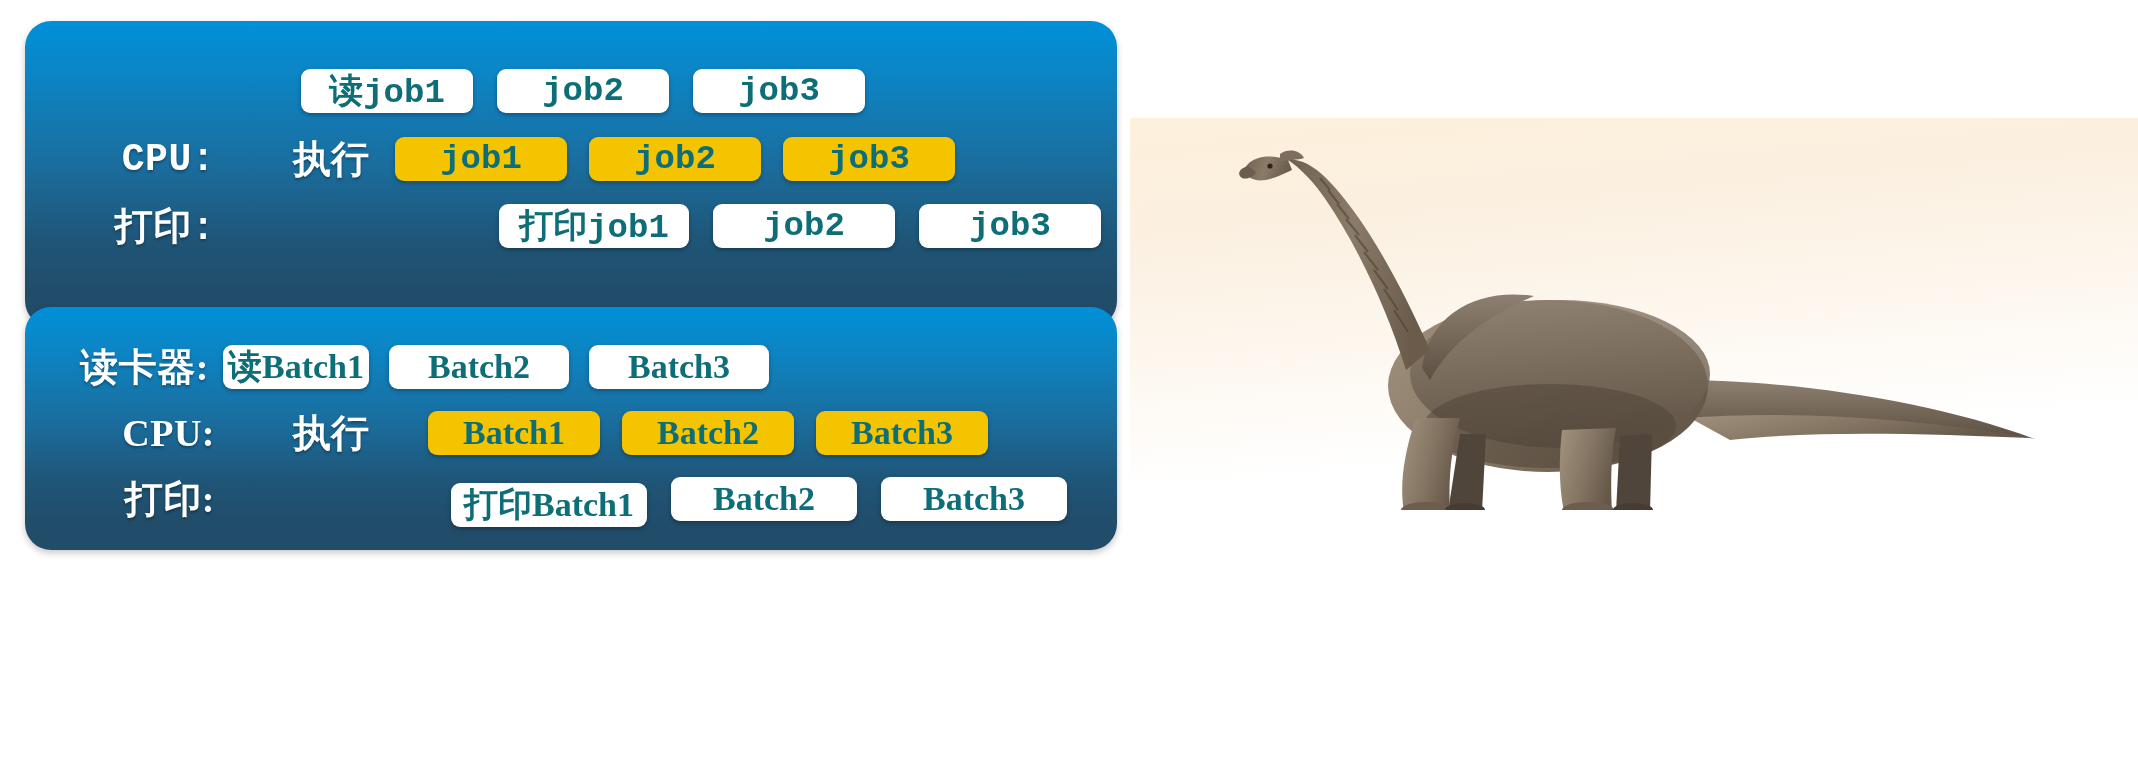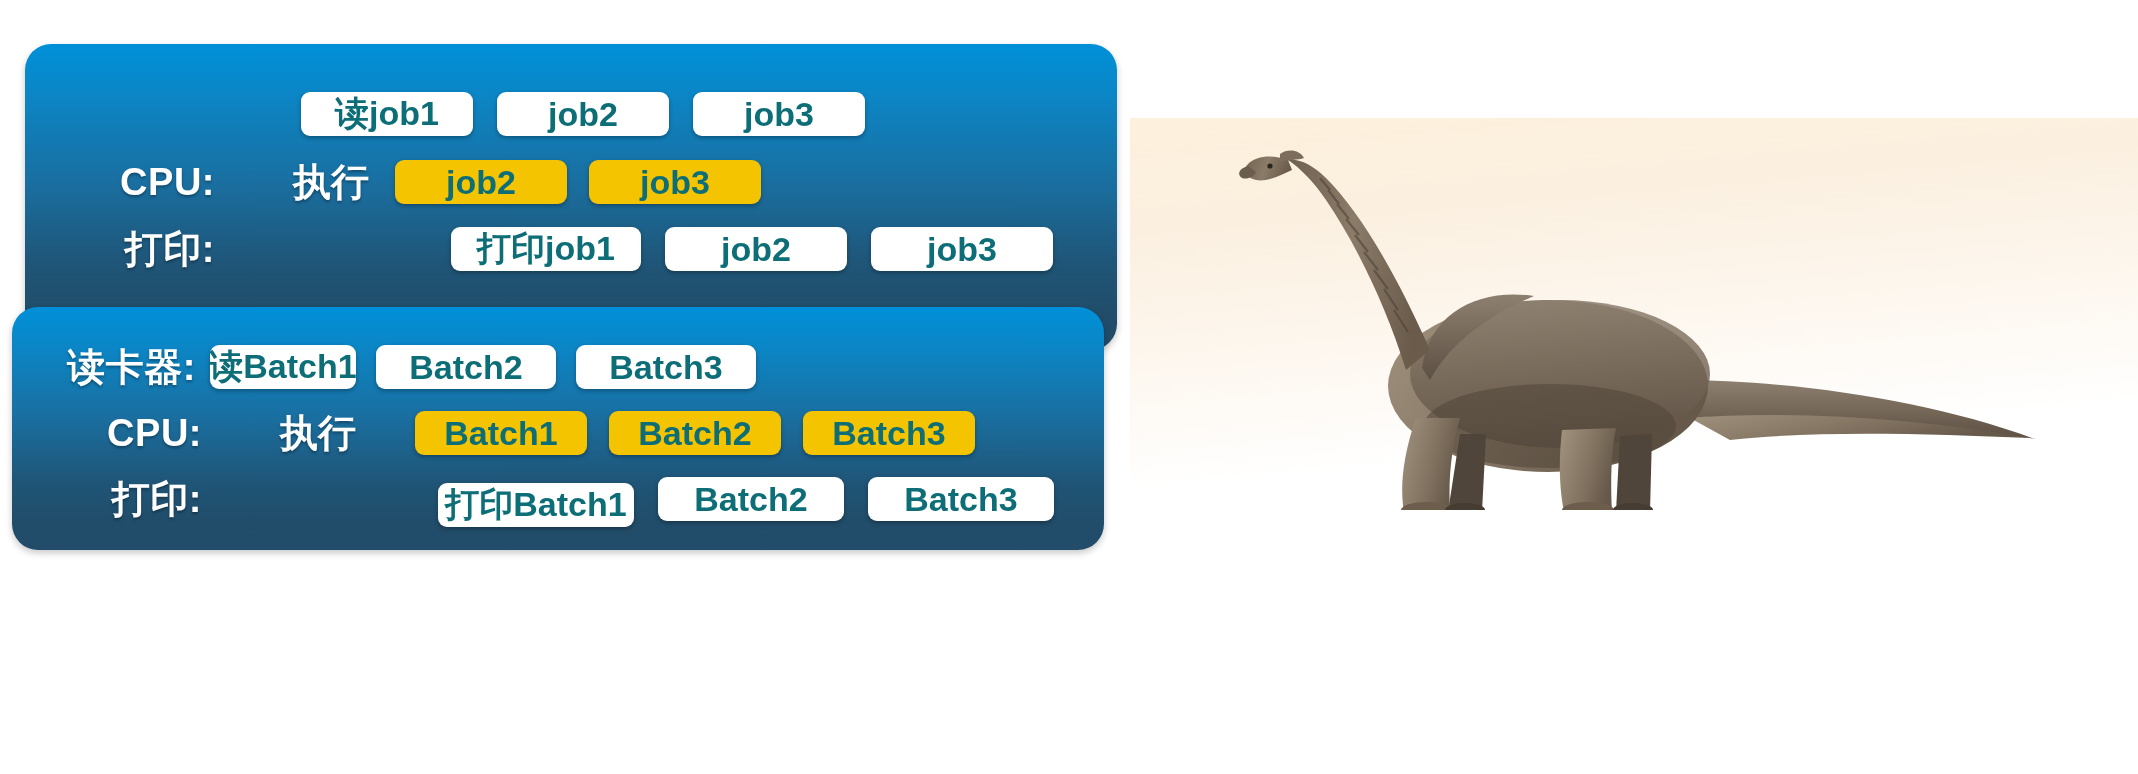--- a/index.html
+++ b/index.html
@@ -12,22 +12,22 @@
   .stage{position:absolute;left:0;top:0;width:2138px;height:774px;background:#fff;}
 
   
   .panel{
     position:absolute;
     border-radius:26px;
     background:linear-gradient(180deg,#0090d8 0%,#0b86c6 16%,#1a6e9f 46%,#1f5577 72%,#214d6a 88%,#224c69 100%);
     box-shadow:0 3px 7px rgba(0,0,0,.22);
     overflow:hidden;
   }
-  #panel-jobs{left:25px;top:44px;width:1092px;height:306px;}
-  #panel-batch{left:12px;top:307px;width:1092px;height:243px;}
+  #panel-jobs{left:25px;top:21px;width:1092px;height:306px;font-family:Liberation Mono, monospace;}
+  #panel-batch{left:25px;top:307px;width:1092px;height:243px;font-family:Liberation Serif, serif;}
 
   
   .row{position:absolute;left:0;width:100%;height:56px;display:flex;align-items:center;}
 
   .rowlabel{
     color:#ffffff;
     font-weight:bold;
     font-size:38px;
     letter-spacing:.5px;
     text-shadow:0 2px 3px rgba(0,0,0,.33);
@@ -83,30 +83,31 @@
         <span class="chip white" style="width:172px;">读job1</span>
         <span class="chip white" style="width:172px;">job2</span>
         <span class="chip white" style="width:172px;">job3</span>
       </div>
     </div>
 
     <div class="row" style="top:110px;">
       <div class="rowlabel" style="width:190px;">CPU:</div>
       <div class="verb" style="width:120px;margin-left:34px;">执行</div>
       <div style="display:flex;align-items:center;gap:22px;margin-left:26px;">
+        <span class="chip gold" style="width:172px;">job1</span>
         <span class="chip gold" style="width:172px;">job2</span>
         <span class="chip gold" style="width:172px;">job3</span>
       </div>
     </div>
 
     <div class="row" style="top:177px;">
       <div class="rowlabel" style="width:190px;">打印:</div>
       <div class="verb" style="width:120px;"></div>
       <div style="display:flex;align-items:center;gap:24px;margin-left:116px;">
-        <span class="chip white" style="width:190px;">打印job1</span>
+        <span class="chip white" style="width:190px;margin-left:48px;">打印job1</span>
         <span class="chip white" style="width:182px;">job2</span>
         <span class="chip white" style="width:182px;">job3</span>
       </div>
     </div>
   </div>
 
   <div class="panel" id="panel-batch">
 
     <div class="row" style="top:32px;">
       <div class="rowlabel" style="width:190px;padding-right:6px;box-sizing:border-box;">读卡器:</div>

